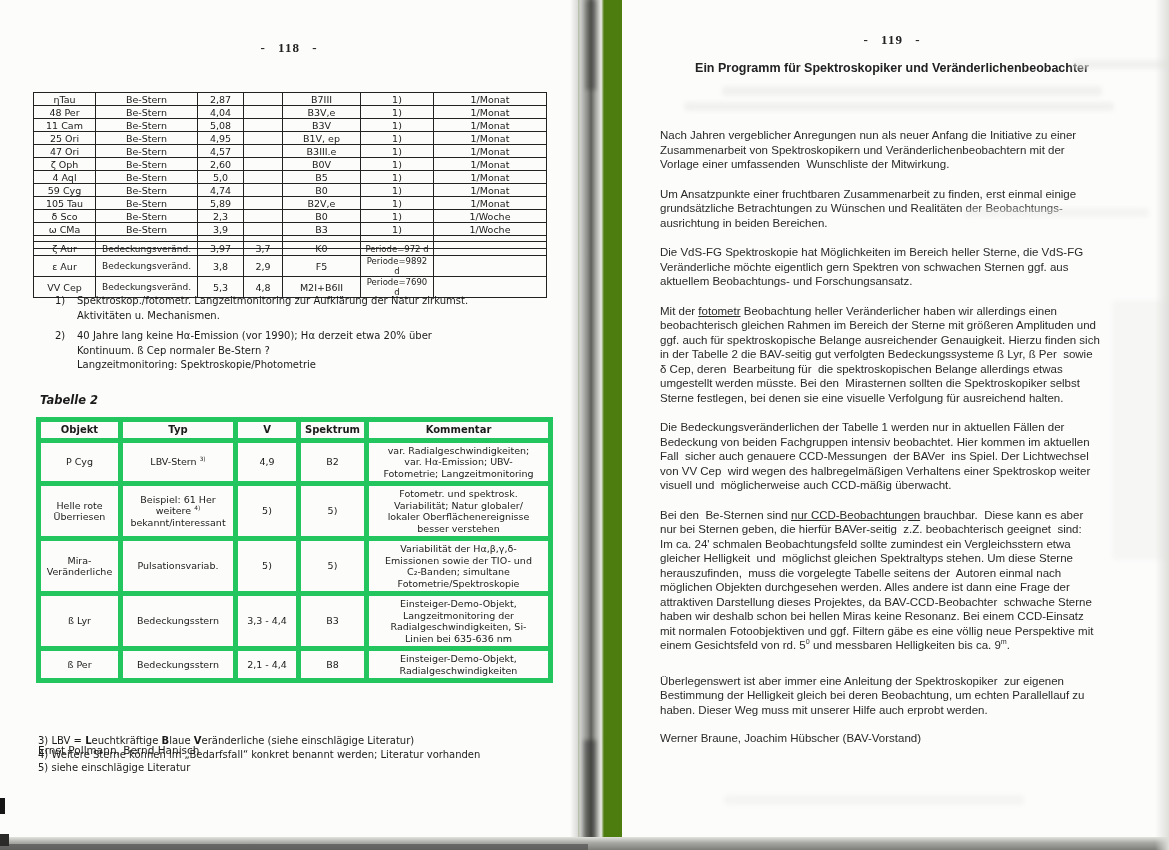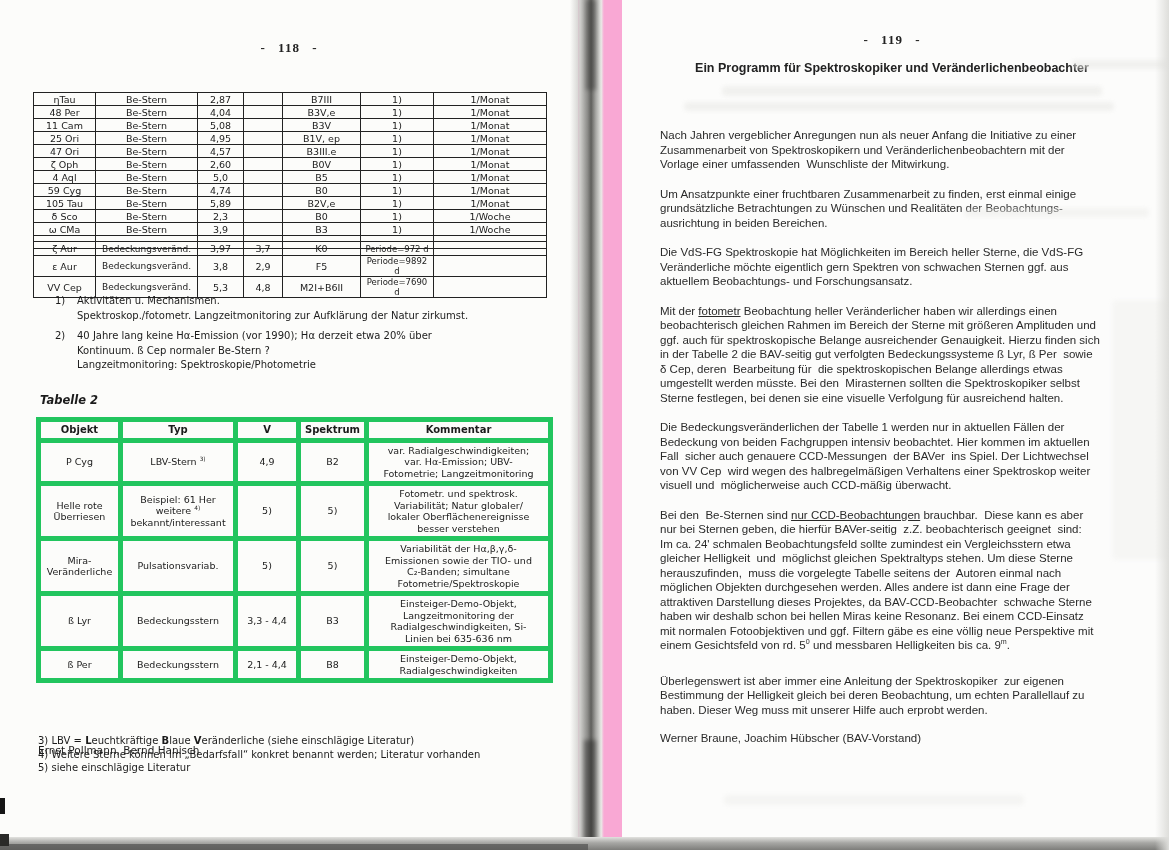--- a/index.html
+++ b/index.html
@@ -1,16 +1,16 @@
 <!DOCTYPE html>
 <html><head>
 <meta charset="utf-8">
 <style>
   html,body{margin:0;padding:0;background:#ffffff;}
-  .scan{position:relative;width:1169px;height:850px;background:#f9a8d4;overflow:hidden;
+  .scan{position:relative;width:1169px;height:850px;background:#4d7c0f;overflow:hidden;
         font-family:"DejaVu Sans",sans-serif;color:#1b1b1b;}
   .page-left{position:absolute;left:0;top:0;width:578px;height:850px;background:#fcfcfa;}
   .page-right{position:absolute;left:590px;top:0;width:643px;height:850px;background:#fcfcfb;
         font-family:"Liberation Sans",sans-serif;margin-left:32px;}
   .pageno{position:absolute;font-family:"Liberation Serif",serif;font-weight:bold;
         font-size:13px;letter-spacing:1px;word-spacing:8px;color:#222;}
   .pageno-left{left:0;top:40px;width:578px;text-align:center;}
   .pageno-right{left:0;top:32px;width:540px;text-align:center;}
 
   
@@ -238,22 +238,22 @@
             <td>M2I+B6II</td>
             <td><span class="small">Periode=7690 d</span></td>
             <td></td>
           </tr>
         </tbody>
       </table>
 
     <div class="fn fn1">
       <span class="fnm">1)</span>
       <div>
+          <div class="line"><span>Spektroskop./fotometr. Langzeitmonitoring zur Aufklärung der Natur zirkumst.</span></div>
           <div class="line"><span>Aktivitäten u. Mechanismen.</span></div>
-          <div class="line"><span>Spektroskop./fotometr. Langzeitmonitoring zur Aufklärung der Natur zirkumst.</span></div>
         </div>
     </div>
 
     <div class="fn fn2">
       <span class="fnm">2)</span>
       <div>
           <div class="line"><span>40 Jahre lang keine Hα-Emission (vor 1990); Hα derzeit etwa 20% über</span></div>
           <div class="line"><span>Kontinuum. ß Cep normaler Be-Stern ?</span></div>
           <div class="line"><span>Langzeitmonitoring: Spektroskopie/Photometrie</span></div>
         </div>

